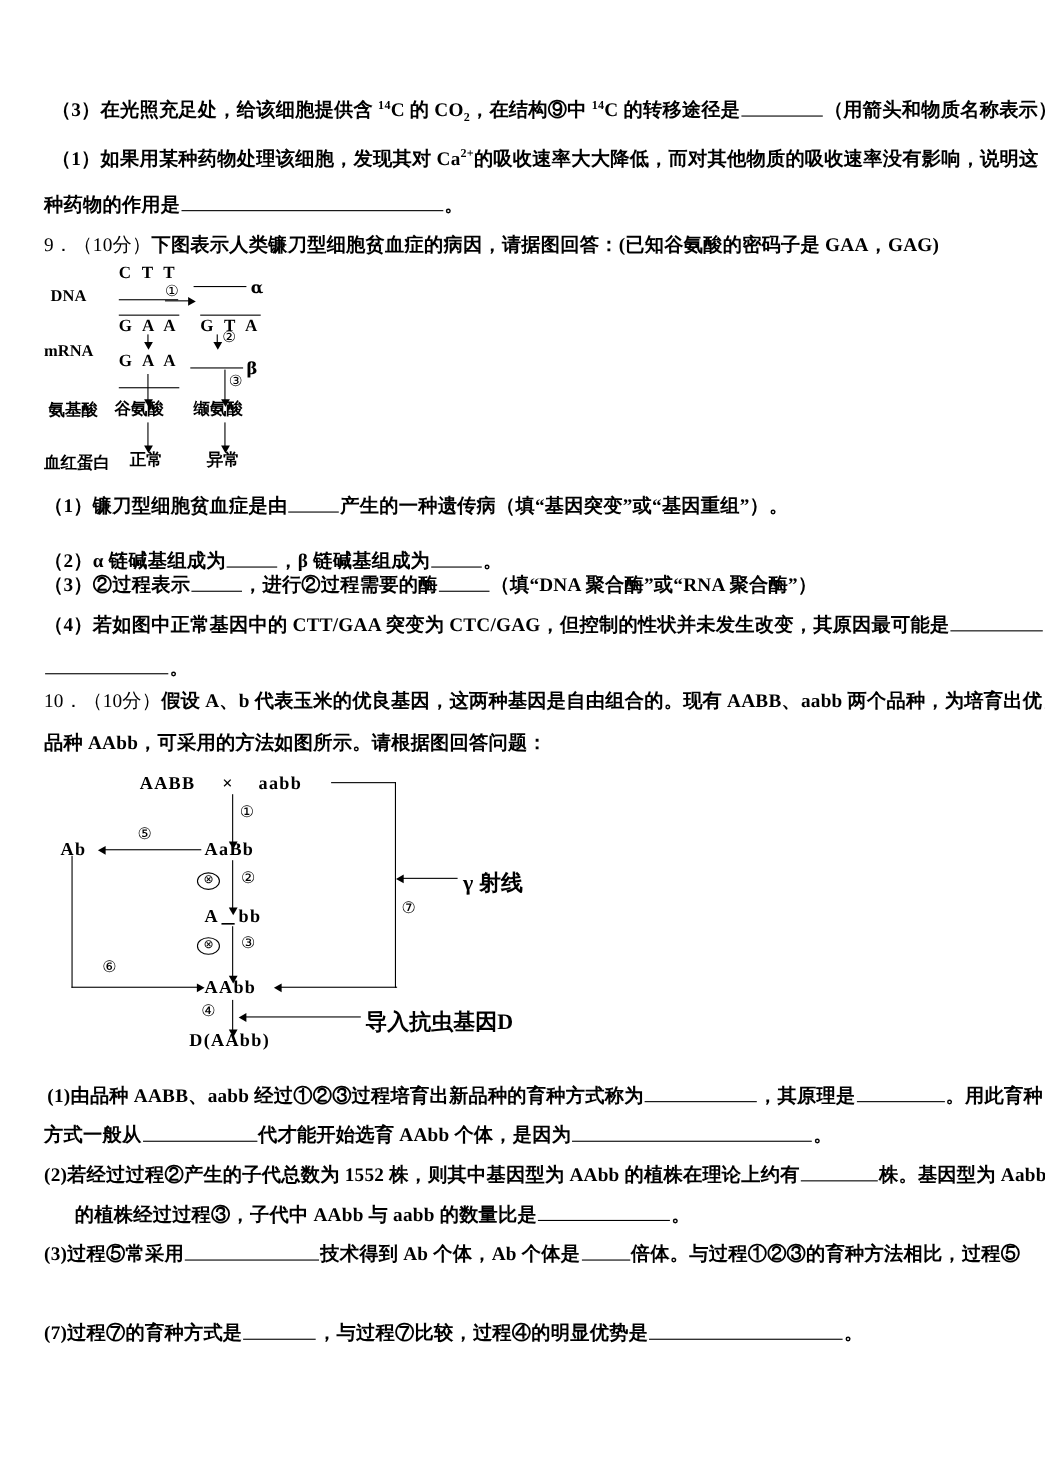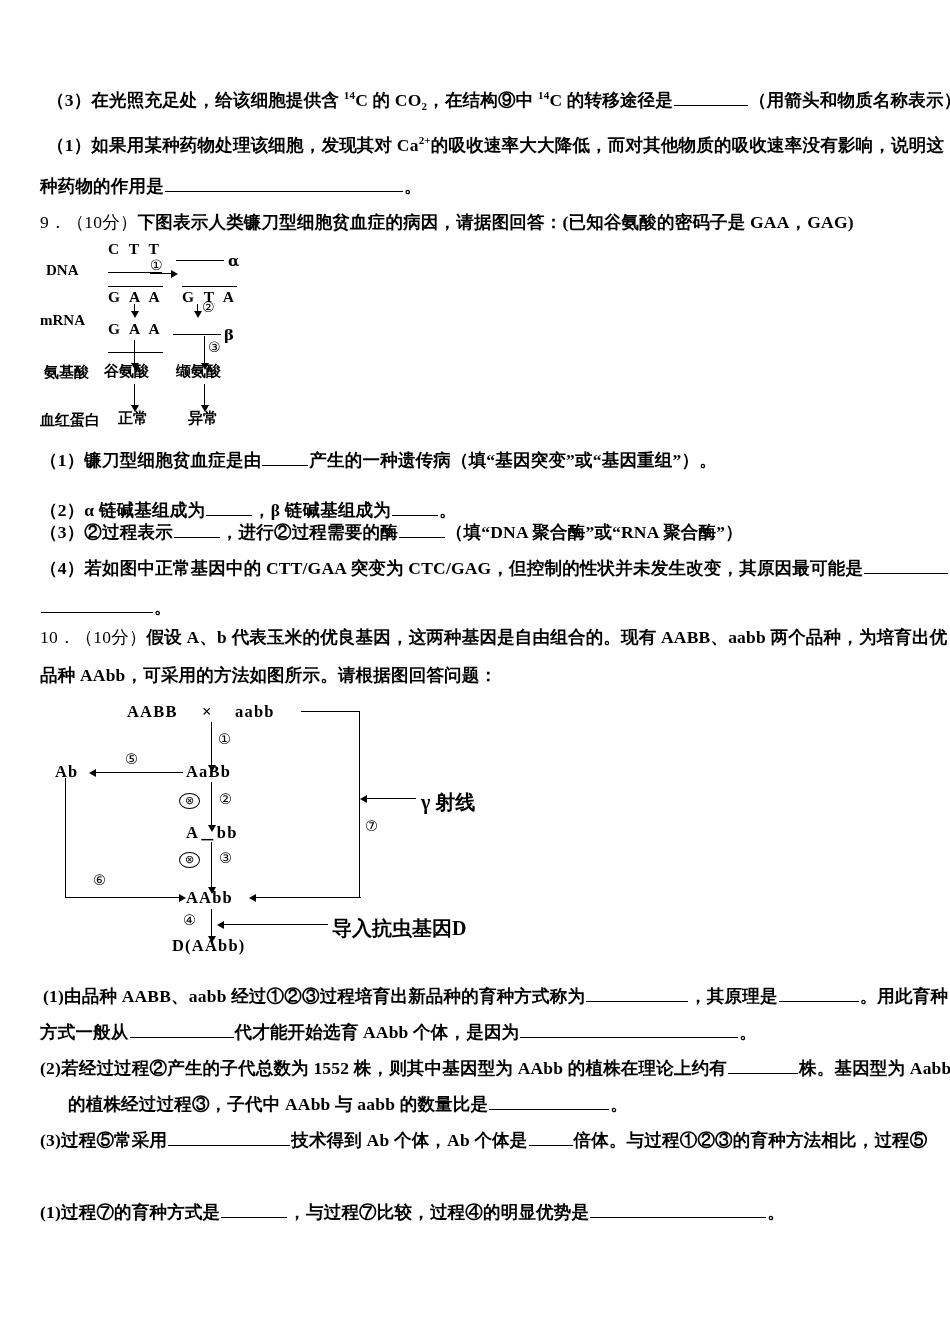--- a/index.html
+++ b/index.html
@@ -349,16 +349,16 @@
   </div>
   <div class="para" style="left:40px; top:1092px;padding-left:28px;">
     <span>的植株经过过程③，子代中 AAbb 与 aabb 的数量比是</span><span class="bl" style="width:120px;"></span><span>。</span>
   </div>
 
   <div class="para" style="left:40px; top:1128px;">
     <span>(3)过程⑤常采用</span><span class="bl" style="width:122px;"></span><span>技术得到 Ab 个体，Ab 个体是</span><span class="bl" style="width:44px;"></span><span>倍体。与过程①②③的育种方法相比，过程⑤</span>
   </div>
 
   <div class="para" style="left:40px; top:1200px;">
-    <span>(1)过程⑦的育种方式是</span><span class="bl" style="width:66px;"></span><span>，与过程⑦比较，过程④的明显优势是</span><span class="bl" style="width:176px;"></span><span>。</span>
+    <span>(7)过程⑦的育种方式是</span><span class="bl" style="width:66px;"></span><span>，与过程⑦比较，过程④的明显优势是</span><span class="bl" style="width:176px;"></span><span>。</span>
   </div>
 
 </div>
 
 </body></html>

